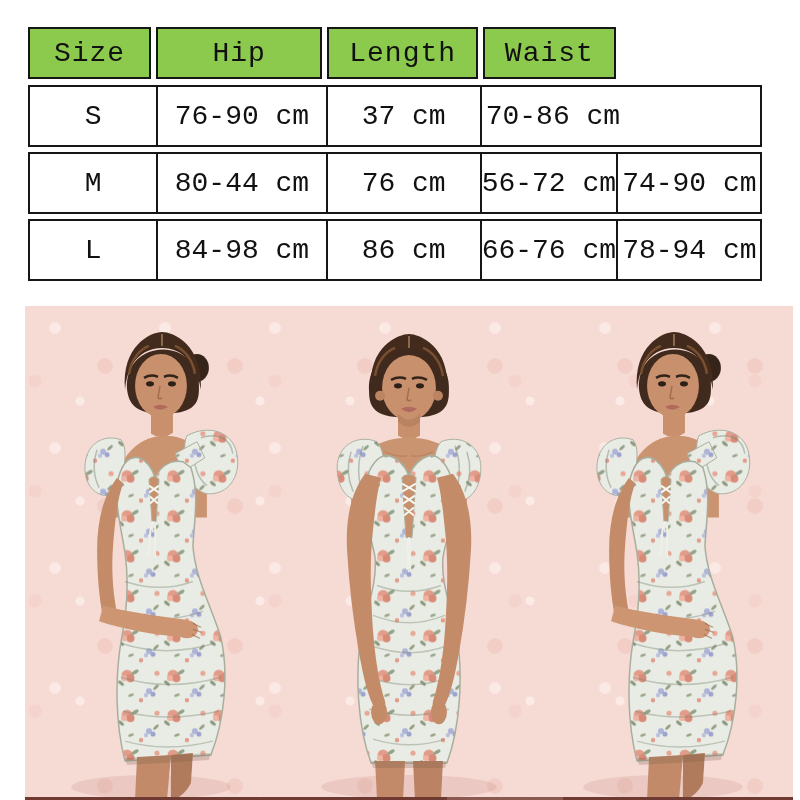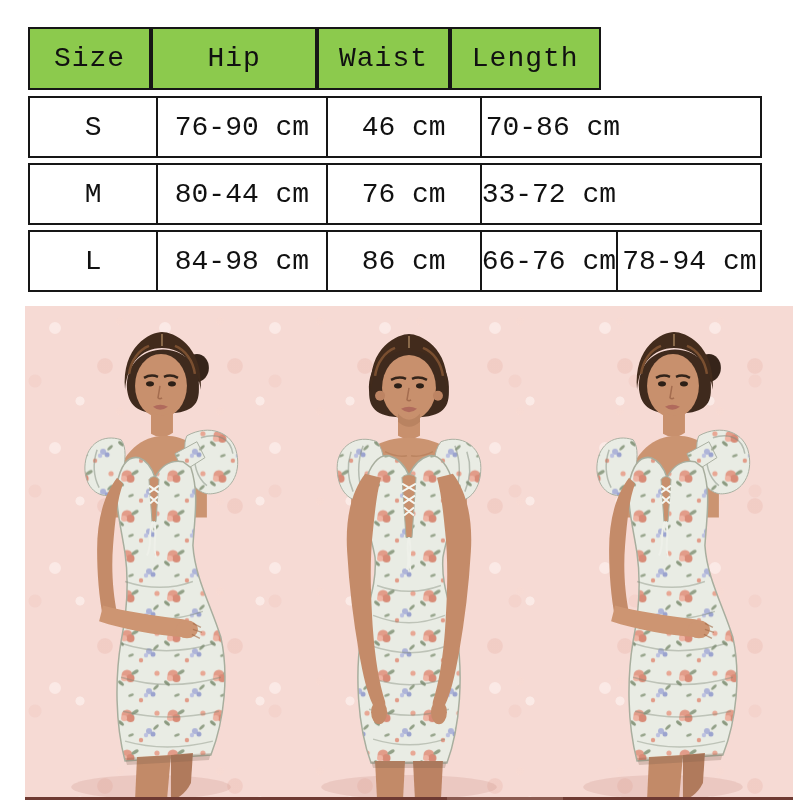--- a/index.html
+++ b/index.html
@@ -10,21 +10,21 @@
   html,body{margin:0;padding:0;}
   body{
     width:800px;height:800px;overflow:hidden;position:relative;
     background:#ffffff;
     font-family:"Liberation Mono","DejaVu Sans Mono",monospace;
     color:#111;
   }
 
   
   .size-table{position:absolute;left:28px;top:27px;width:734px;}
-  .header-row{display:flex;height:63px;margin-bottom:6px;}
+  .header-row{display:flex;gap:5px;height:52px;margin-bottom:6px;}
   .h-cell{
     background:var(--green);
     border:2px solid var(--tborder);
     display:flex;align-items:center;justify-content:center;
     font-size:28px;letter-spacing:1px;
     box-sizing:border-box;
   }
   .b-row{
     display:flex;height:62px;margin-bottom:5px;
     border:2px solid var(--tborder);
@@ -63,36 +63,37 @@
     background:linear-gradient(90deg,#6e3a32 0 55%,#8a5a50 55% 70%,#6e3a32 70% 100%);
   }
 </style>
 </head>
 <body>
 
 <div class="size-table">
   <div class="header-row">
     <div class="h-cell c0">Size</div>
     <div class="h-cell c1">Hip</div>
+    <div class="h-cell c2">Length</div>
     <div class="h-cell c3">Waist</div>
-    <div class="h-cell c2">Length</div>
   </div>
 
   <div class="b-row">
     <div class="b-cell c0">S</div>
     <div class="b-cell c1">76-90 cm</div>
-    <div class="b-cell c2">46 cm</div>
+    <div class="b-cell c2">37 cm</div>
     <div class="b-cell c4">70-86 cm</div>
   </div>
 
   <div class="b-row">
     <div class="b-cell c0">M</div>
     <div class="b-cell c1">80-44 cm</div>
     <div class="b-cell c2">76 cm</div>
-    <div class="b-cell c3">33-72 cm</div>
+    <div class="b-cell c3">56-72 cm</div>
+    <div class="b-cell c4">74-90 cm</div>
   </div>
 
   <div class="b-row">
     <div class="b-cell c0">L</div>
     <div class="b-cell c1">84-98 cm</div>
     <div class="b-cell c2">86 cm</div>
     <div class="b-cell c3">66-76 cm</div>
     <div class="b-cell c4">78-94 cm</div>
   </div>
 </div>

